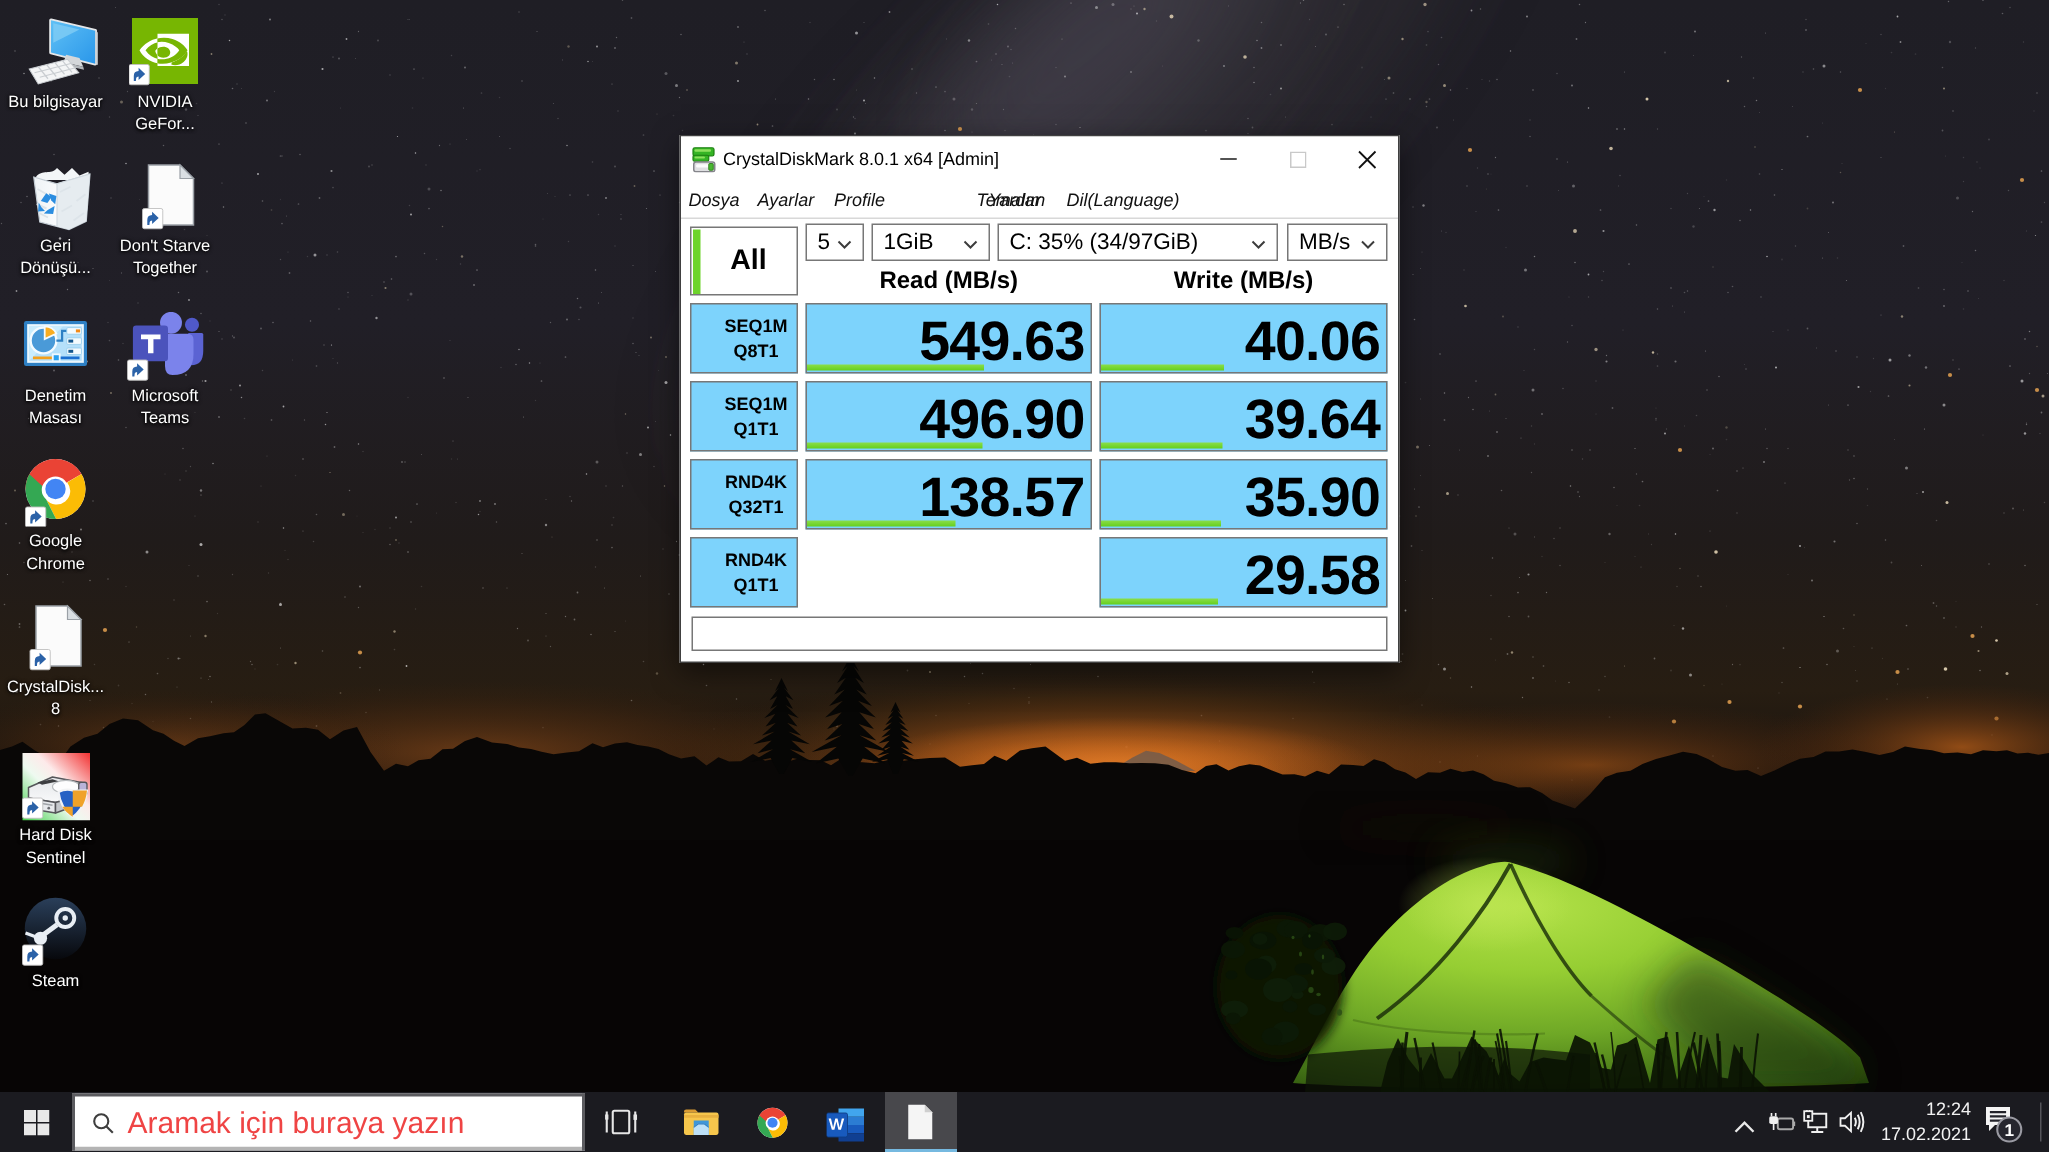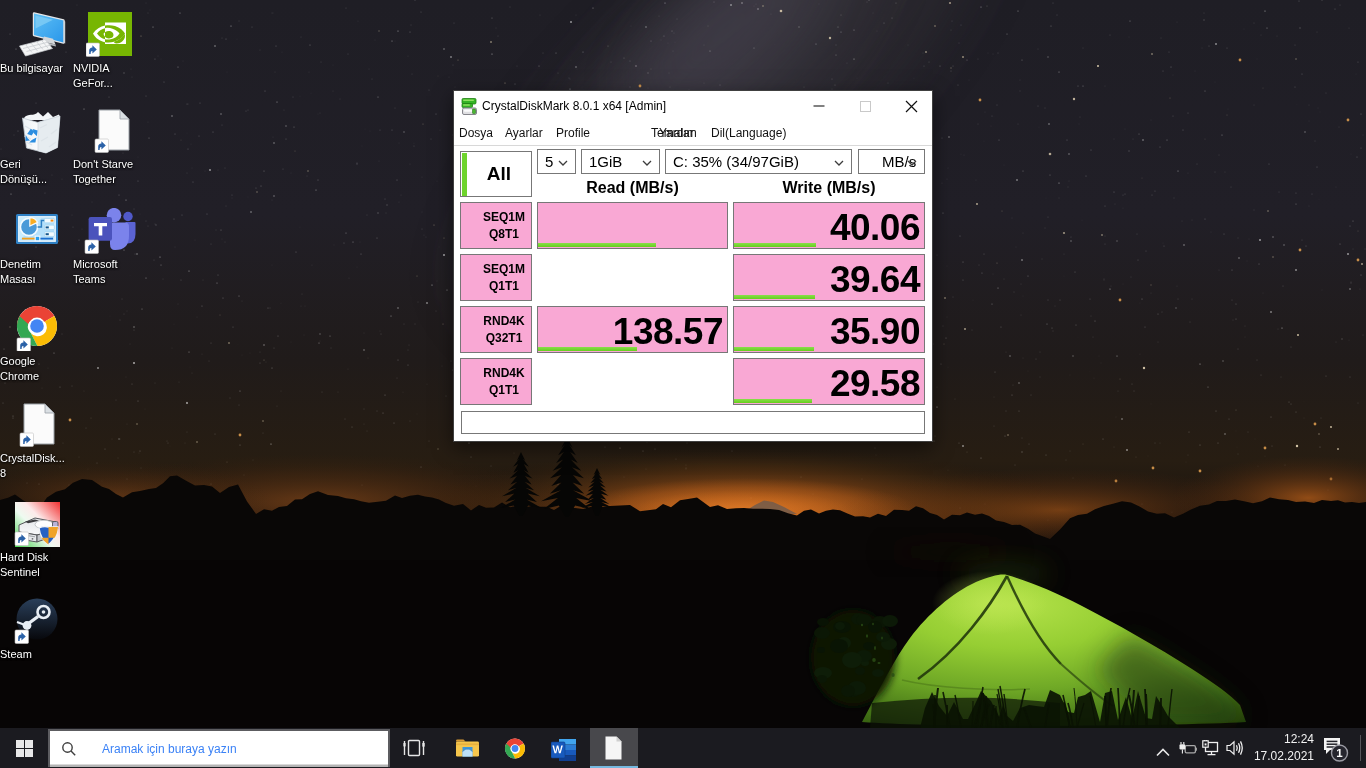--- a/index.html
+++ b/index.html
@@ -1,58 +1,58 @@
 <!DOCTYPE html>
 <html><head><meta charset="utf-8"><title>Desktop</title>
 <style>
 *{margin:0;padding:0;box-sizing:border-box;}
 html,body{width:1366px;height:768px;overflow:hidden;background:#000;font-family:"Liberation Sans",sans-serif;}
 #stage{position:relative;width:1366px;height:768px;overflow:hidden;}
 #bg{position:absolute;left:0;top:0;}
 
 
-.dicon{position:absolute;width:74px;}
+.dicon{position:absolute;width:74px;text-align:center;}
 .dimg{display:flex;justify-content:center;}
 .dlab{margin-top:3px;font-size:11px;line-height:14.5px;color:#fff;text-shadow:0 1px 2px rgba(0,0,0,0.95),0 0 3px rgba(0,0,0,0.8);}
 
 
 #win{position:absolute;left:453px;top:90px;width:480px;height:352px;background:#fff;border:1px solid #404040;box-shadow:0 6px 18px rgba(0,0,0,0.5);}
 #tbar{position:absolute;left:0;top:0;width:100%;height:31px;background:#fff;}
 #ticon{position:absolute;left:7px;top:7px;}
 #ttext{position:absolute;left:28px;top:8px;font-size:12px;color:#000;}
 #btnmin{position:absolute;left:359px;top:9px;}
 #btnmax{position:absolute;left:406px;top:10px;}
 #btncls{position:absolute;left:451px;top:9px;}
 #menu{position:absolute;left:0;top:31px;width:100%;height:24px;background:#fff;font-size:12px;color:#111;border-bottom:1px solid #d8d8d8;}
-#menu span{position:absolute;top:3.5px;}
+#menu span{position:absolute;top:3.5px;font-style:italic;}
 #menu span:nth-child(1){left:5px;}
 #menu span:nth-child(2){left:51px;}
 #menu span:nth-child(3){left:102px;}
 #menu span:nth-child(4){left:150px;margin-left:47px;}
 #menu span:nth-child(5){left:205px;text-align:right;}
 #menu span:nth-child(6){left:257px;}
 #client{position:absolute;left:0;top:0;width:100%;height:100%;}
 #allbtn{position:absolute;left:6px;top:60px;width:72px;height:46px;border:1px solid #777;background:#fff;}
 #allbtn i{position:absolute;left:0.5px;top:0.5px;bottom:0.5px;width:5px;background:#6ed42c;}
 #allbtn b{position:absolute;left:6px;right:0;top:0;bottom:0;display:flex;align-items:center;justify-content:center;font-size:19px;color:#000;}
 .dd{position:absolute;height:25px;border:1px solid #777;background:#fff;display:flex;align-items:center;font-size:15px;color:#000;}
 .dd .chev{position:absolute;right:7px;top:10px;}
 .hdr{position:absolute;top:88px;height:18px;text-align:center;font-size:16px;font-weight:bold;color:#000;}
-.cell{position:absolute;height:47px;border:1px solid #777;background:#f9a8d4;padding-left:16px;}
+.cell{position:absolute;height:47px;border:1px solid #777;background:#7dd3fc;padding-left:16px;}
 .lbl{font-size:12px;font-weight:bold;text-align:center;line-height:17px;padding-top:6px;color:#000;}
 .val span{position:absolute;right:4px;top:5px;height:40px;line-height:40px;font-size:37px;font-weight:bold;color:#000;letter-spacing:-0.5px;}
 .val i{position:absolute;left:0px;bottom:1px;height:4px;background:linear-gradient(#8ade4a,#65cf1d);}
 #statusbox{position:absolute;left:7px;top:320px;width:464px;height:23px;border:1px solid #777;background:#fff;}
 
 
 #taskbar{position:absolute;left:0;top:728px;width:1366px;height:40px;background:#1b1b20;}
 #startbtn{position:absolute;left:16px;top:12px;}
 #searchbox{position:absolute;left:48px;top:1px;width:342px;height:38px;background:#fff;border:2px solid #5c5c60;border-bottom:none;display:flex;align-items:center;box-shadow:inset 0 -2.5px 0 #b4b4b4;}
 #searchbox svg{margin-left:11px;}
-#searchbox span{margin-left:25px;font-size:12px;color:#3b82f6;}
+#searchbox span{margin-left:8px;font-size:20px;color:#ef4444;}
 .tbicon{position:absolute;top:738px;}
 #taskbar .tbicon{top:10px;}
 #activebtn{position:absolute;left:590px;top:0;width:48px;height:40px;background:#48484c;}
 #activebtn svg{position:absolute;left:15px;top:8px;}
 #activeline{position:absolute;left:0;bottom:0;width:100%;height:2px;background:#76b9e0;}
 #clock{position:absolute;left:1246px;top:3px;width:68px;text-align:right;font-size:12px;line-height:17px;color:#f2f2f2;}
 #showdesk{position:absolute;left:1360px;top:7px;width:1px;height:26px;background:#55555a;}
 </style></head>
 <body>
 <div id="stage">
@@ -1866,42 +1866,47 @@
             <path d="M1,1 L5,5 L9,1" stroke="#3c3c3c" stroke-width="1.3" fill="none"></path>
           </svg>
         </div>
   <div class="dd" style="left:211px;top:58px;width:187px;">
           <span style="padding-left:7px;">C: 35% (34/97GiB)</span>
 <svg class="chev" width="10" height="6" viewBox="0 0 10 6">
             <path d="M1,1 L5,5 L9,1" stroke="#3c3c3c" stroke-width="1.3" fill="none"></path>
           </svg>
         </div>
   <div class="dd" style="left:404px;top:58px;width:67px;">
-          <span style="padding-left:7px;margin-left:16px;">MB/s</span>
+          <span style="padding-left:7px;">MB/s</span>
 <svg class="chev" width="10" height="6" viewBox="0 0 10 6">
             <path d="M1,1 L5,5 L9,1" stroke="#3c3c3c" stroke-width="1.3" fill="none"></path>
           </svg>
         </div>
   <div class="hdr" style="left:83px;width:191px;">Read (MB/s)</div>
   <div class="hdr" style="left:279px;width:192px;">Write (MB/s)</div>
 
 <div class="cell lbl" style="left:6px;top:111px;width:72px;">
           <div>SEQ1M</div>
           <div>Q8T1</div>
         </div>
 <div class="cell val" style="left:83px;top:111px;width:191px;">
+          <span>549.63</span>
           <i style="width:118px;"></i>
         </div>
 <div class="cell val" style="left:279px;top:111px;width:192px;">
           <span>40.06</span>
           <i style="width:82px;"></i>
         </div>
 <div class="cell lbl" style="left:6px;top:163px;width:72px;">
           <div>SEQ1M</div>
           <div>Q1T1</div>
+        </div>
+<div class="cell val" style="left:83px;top:163px;width:191px;">
+          <span>496.90</span>
+          <i style="width:117px;"></i>
         </div>
 <div class="cell val" style="left:279px;top:163px;width:192px;">
           <span>39.64</span>
           <i style="width:81px;"></i>
         </div>
 <div class="cell lbl" style="left:6px;top:215px;width:72px;">
           <div>RND4K</div>
           <div>Q32T1</div>
         </div>
 <div class="cell val" style="left:83px;top:215px;width:191px;">

